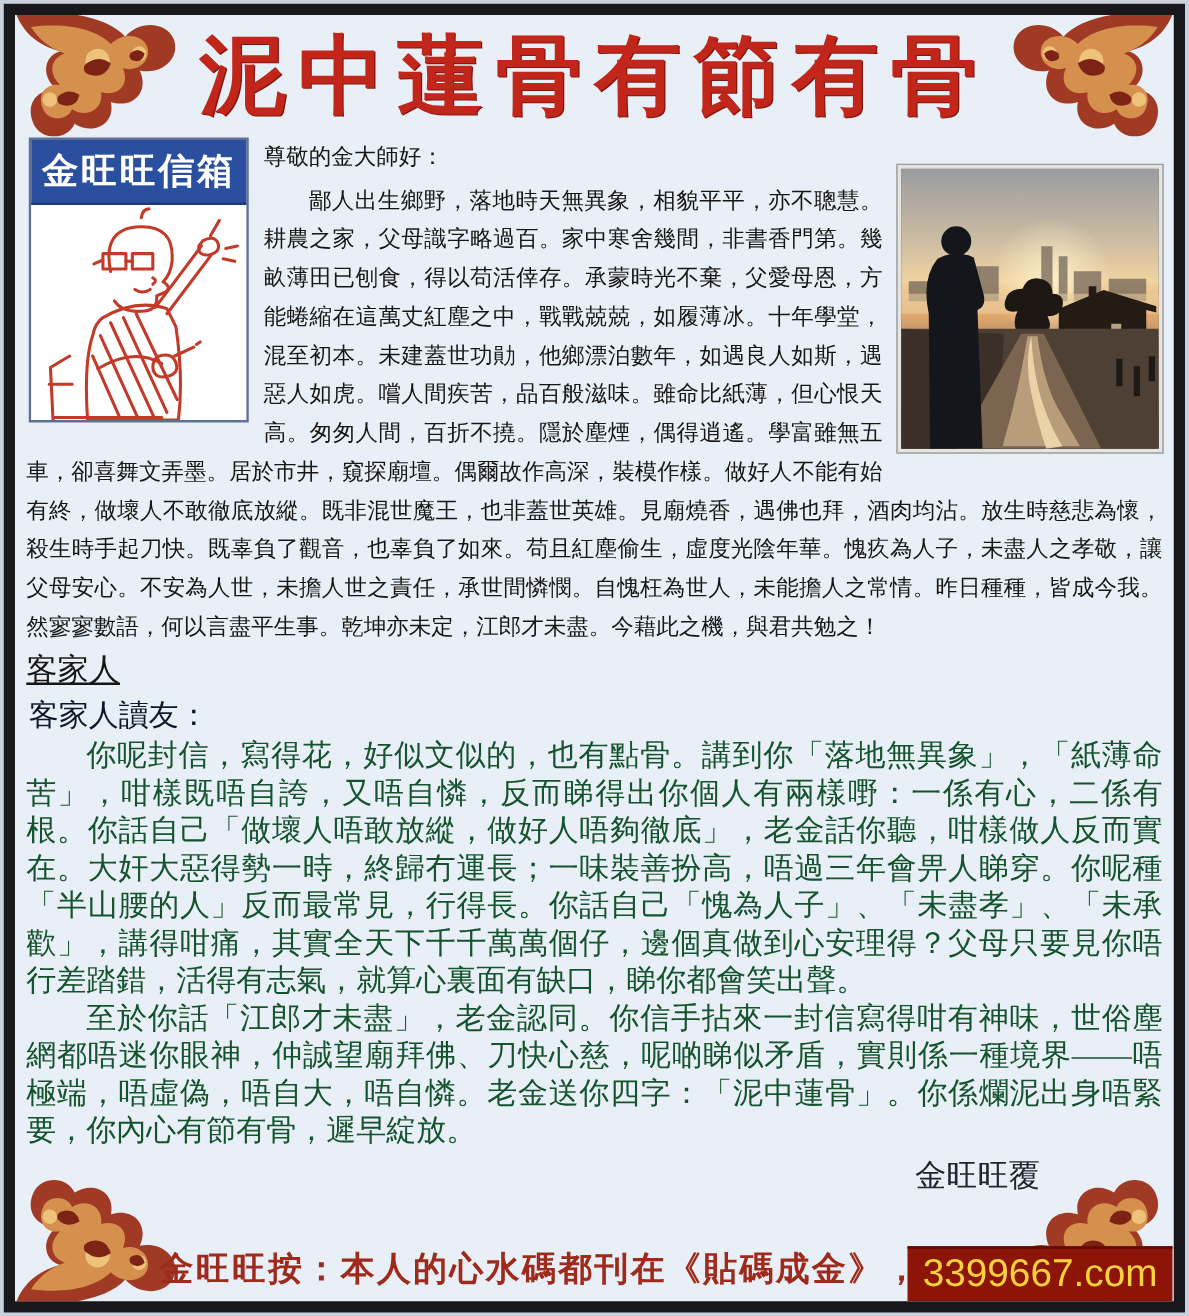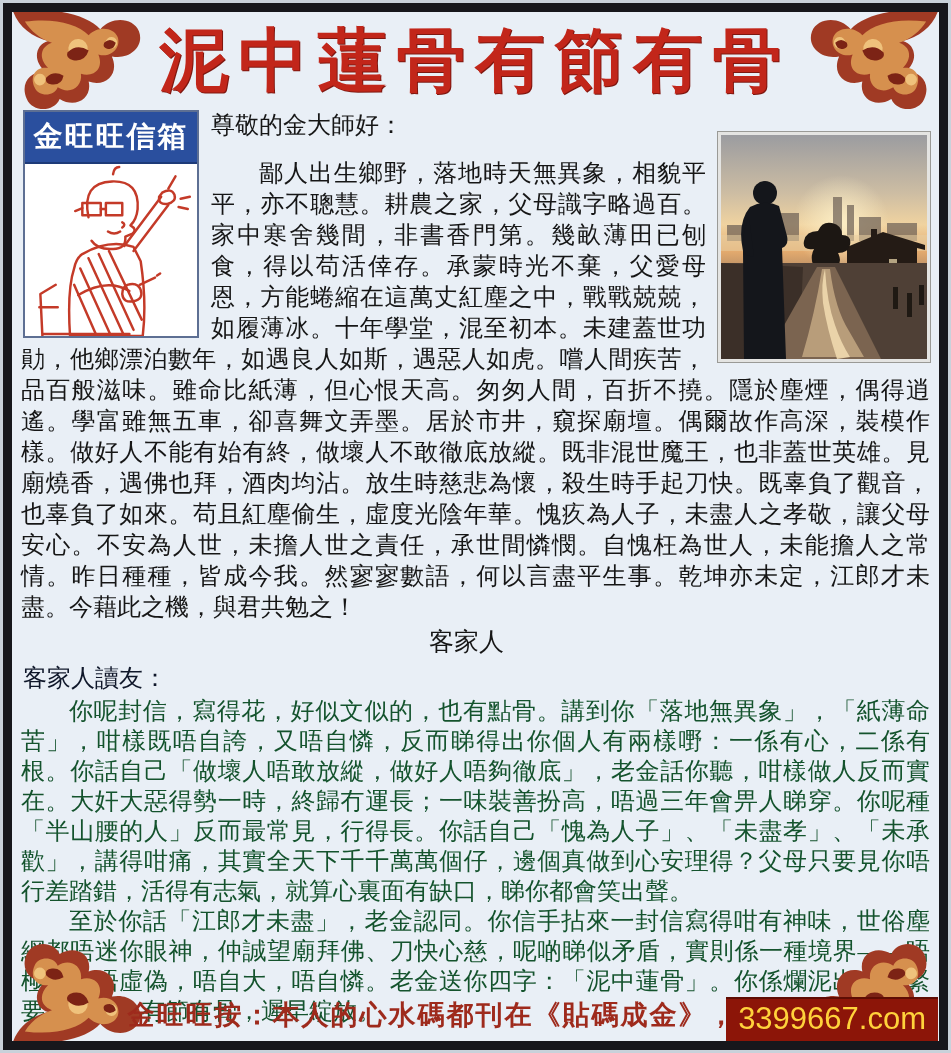--- a/index.html
+++ b/index.html
@@ -60,27 +60,28 @@
     float:right;
     width:206px;height:224px;
     margin:24px 0 8px 12px;
     border:3px solid #e4e4e2;
     outline:1px solid #9a9a96;
     background:#777;
     box-sizing:content-box;
   }
   .scene-photo svg{display:block;width:206px;height:224px;}
 
-  .letter-text{font-size:24px;line-height:31px;text-align:justify;margin:0;}
+  .letter-text{font-size:18px;line-height:31px;text-align:justify;margin:0;}
   .letter-salutation{margin:2px 0 0 4px;}
-  .letter-body{text-indent:2em;margin-top:17px;}
+  .letter-body{text-indent:2em;margin-top:4px;}
   .letter-signature{
-    text-align:center;
+    text-align:left;
     margin:2px 18px 0 0;
     font-size:25px;
+    text-decoration:underline;
   }
 
   .reply-section{clear:both;margin-top:2px;}
   .reply-greeting{font-size:24px;margin:4px 0 2px 2px;color:#0f172a;}
   .reply-paragraph{
     font-size:24px;
     line-height:30px;
     text-align:justify;
     text-indent:2em;
     margin:0;

